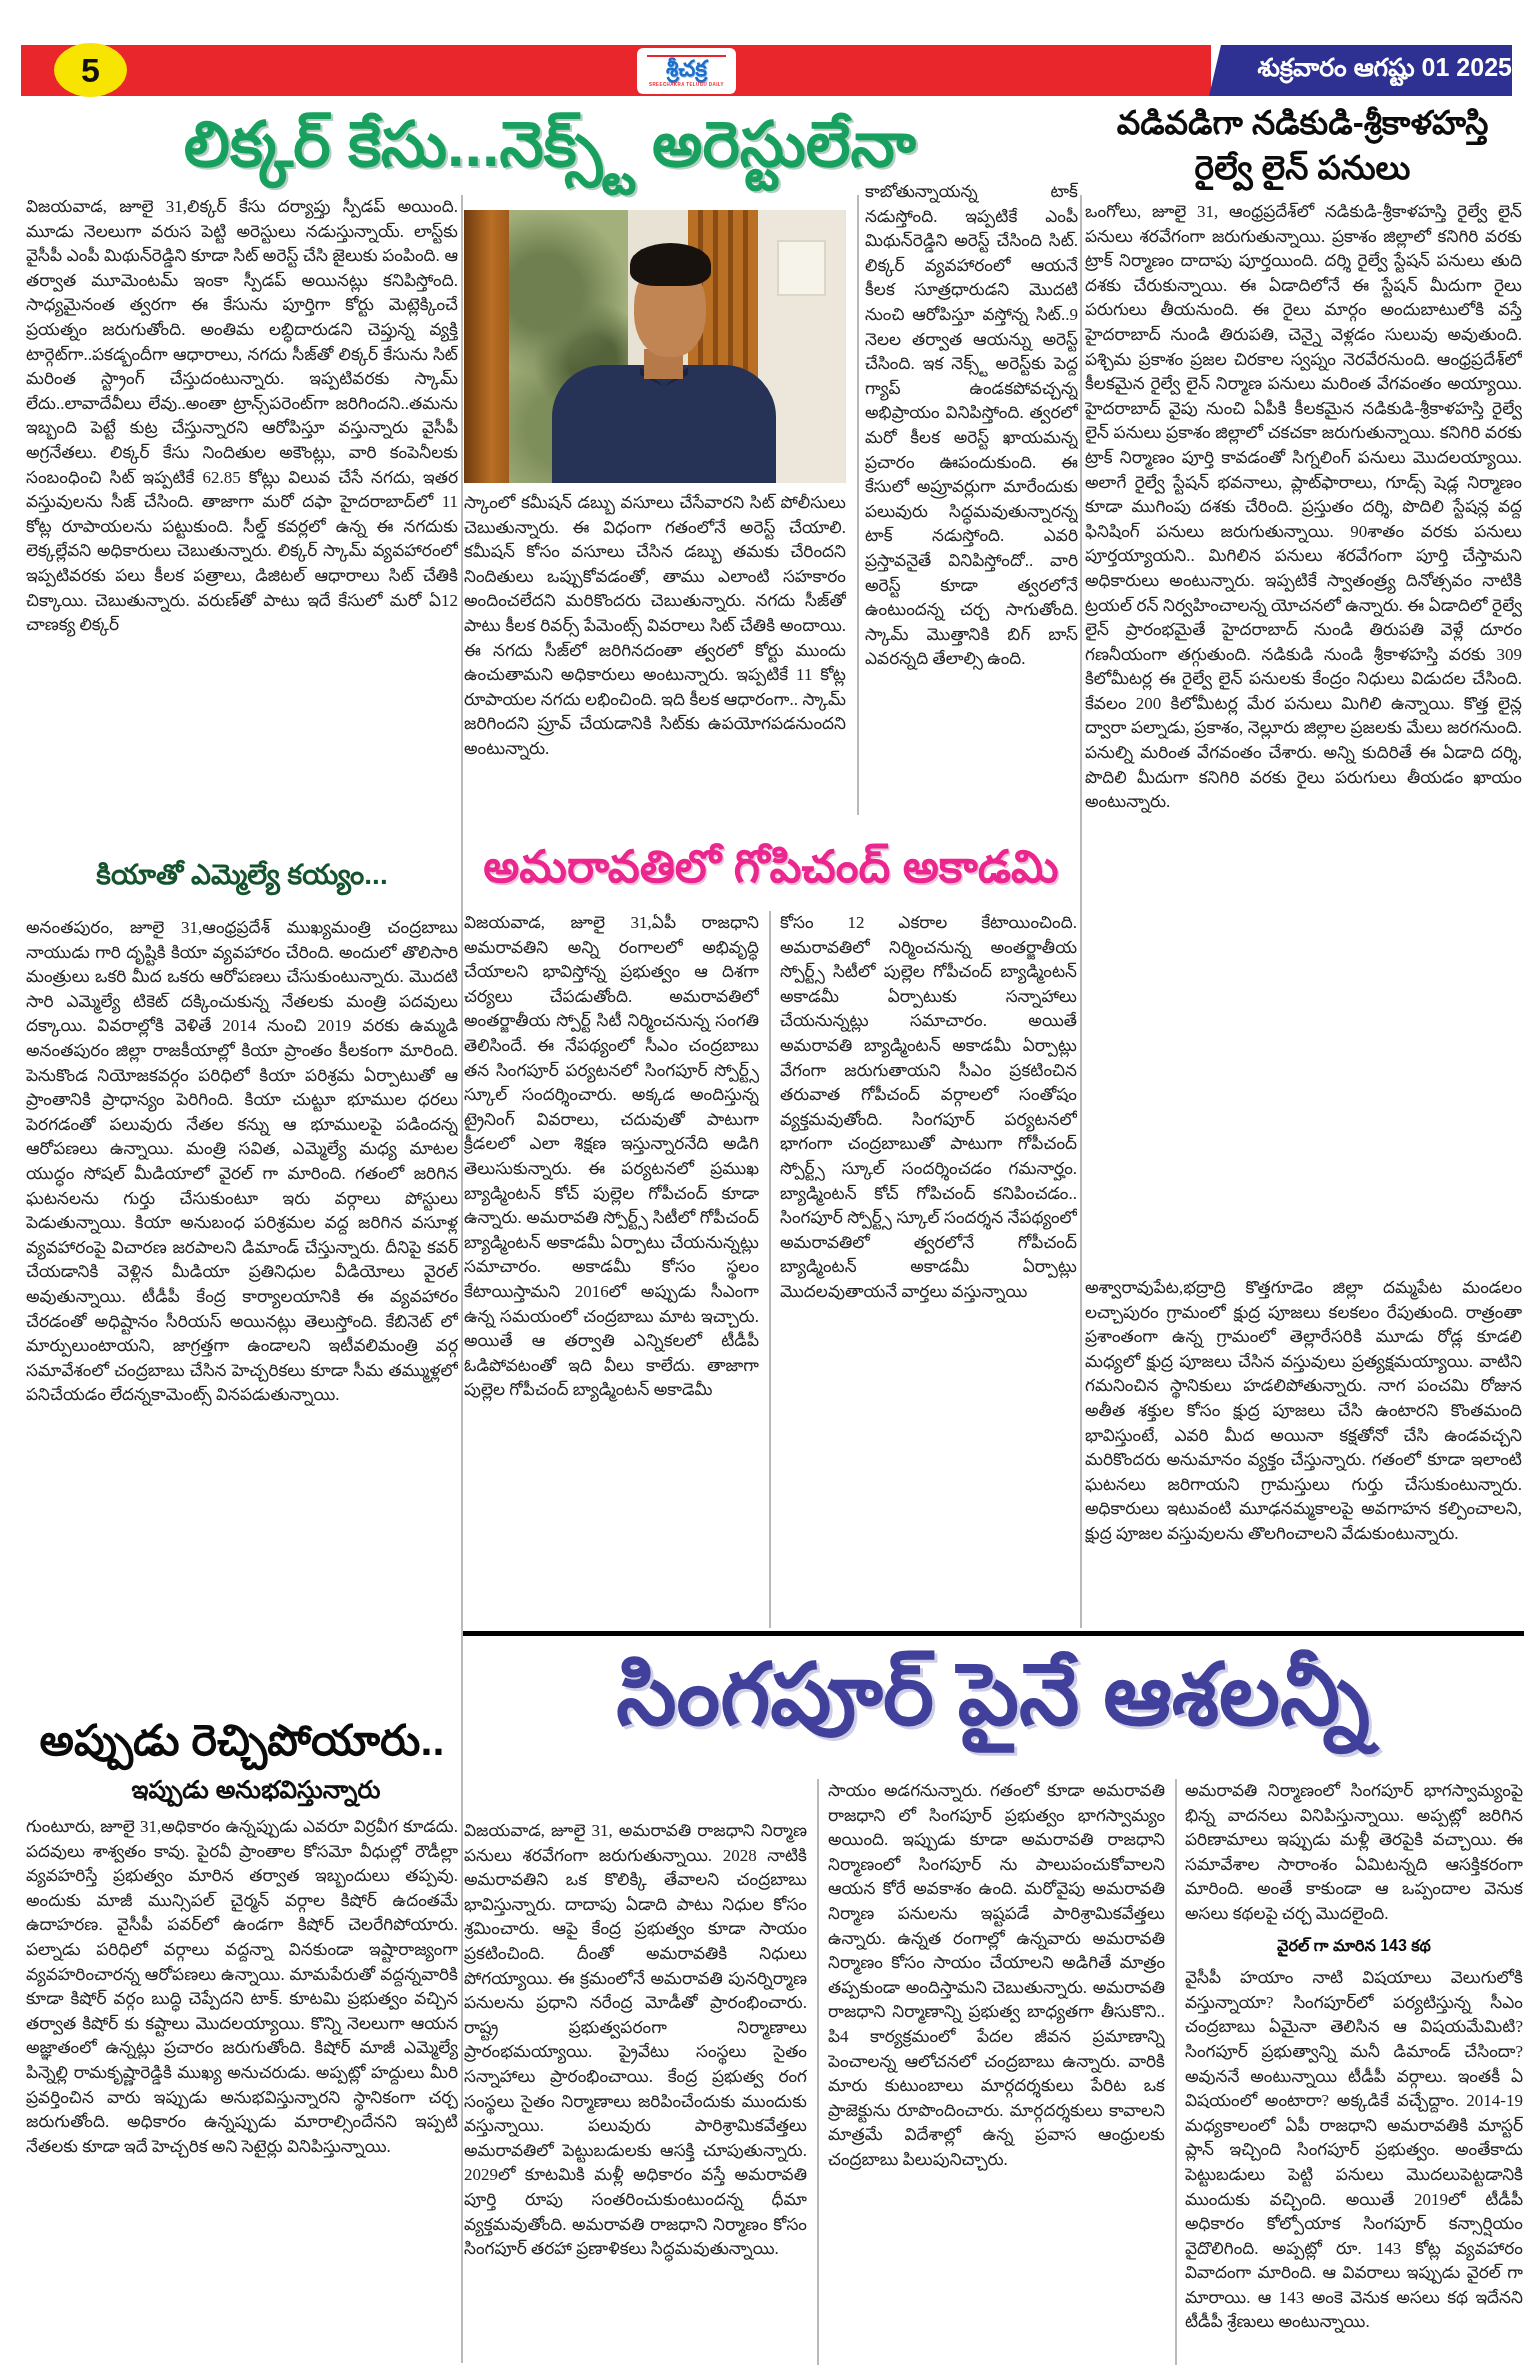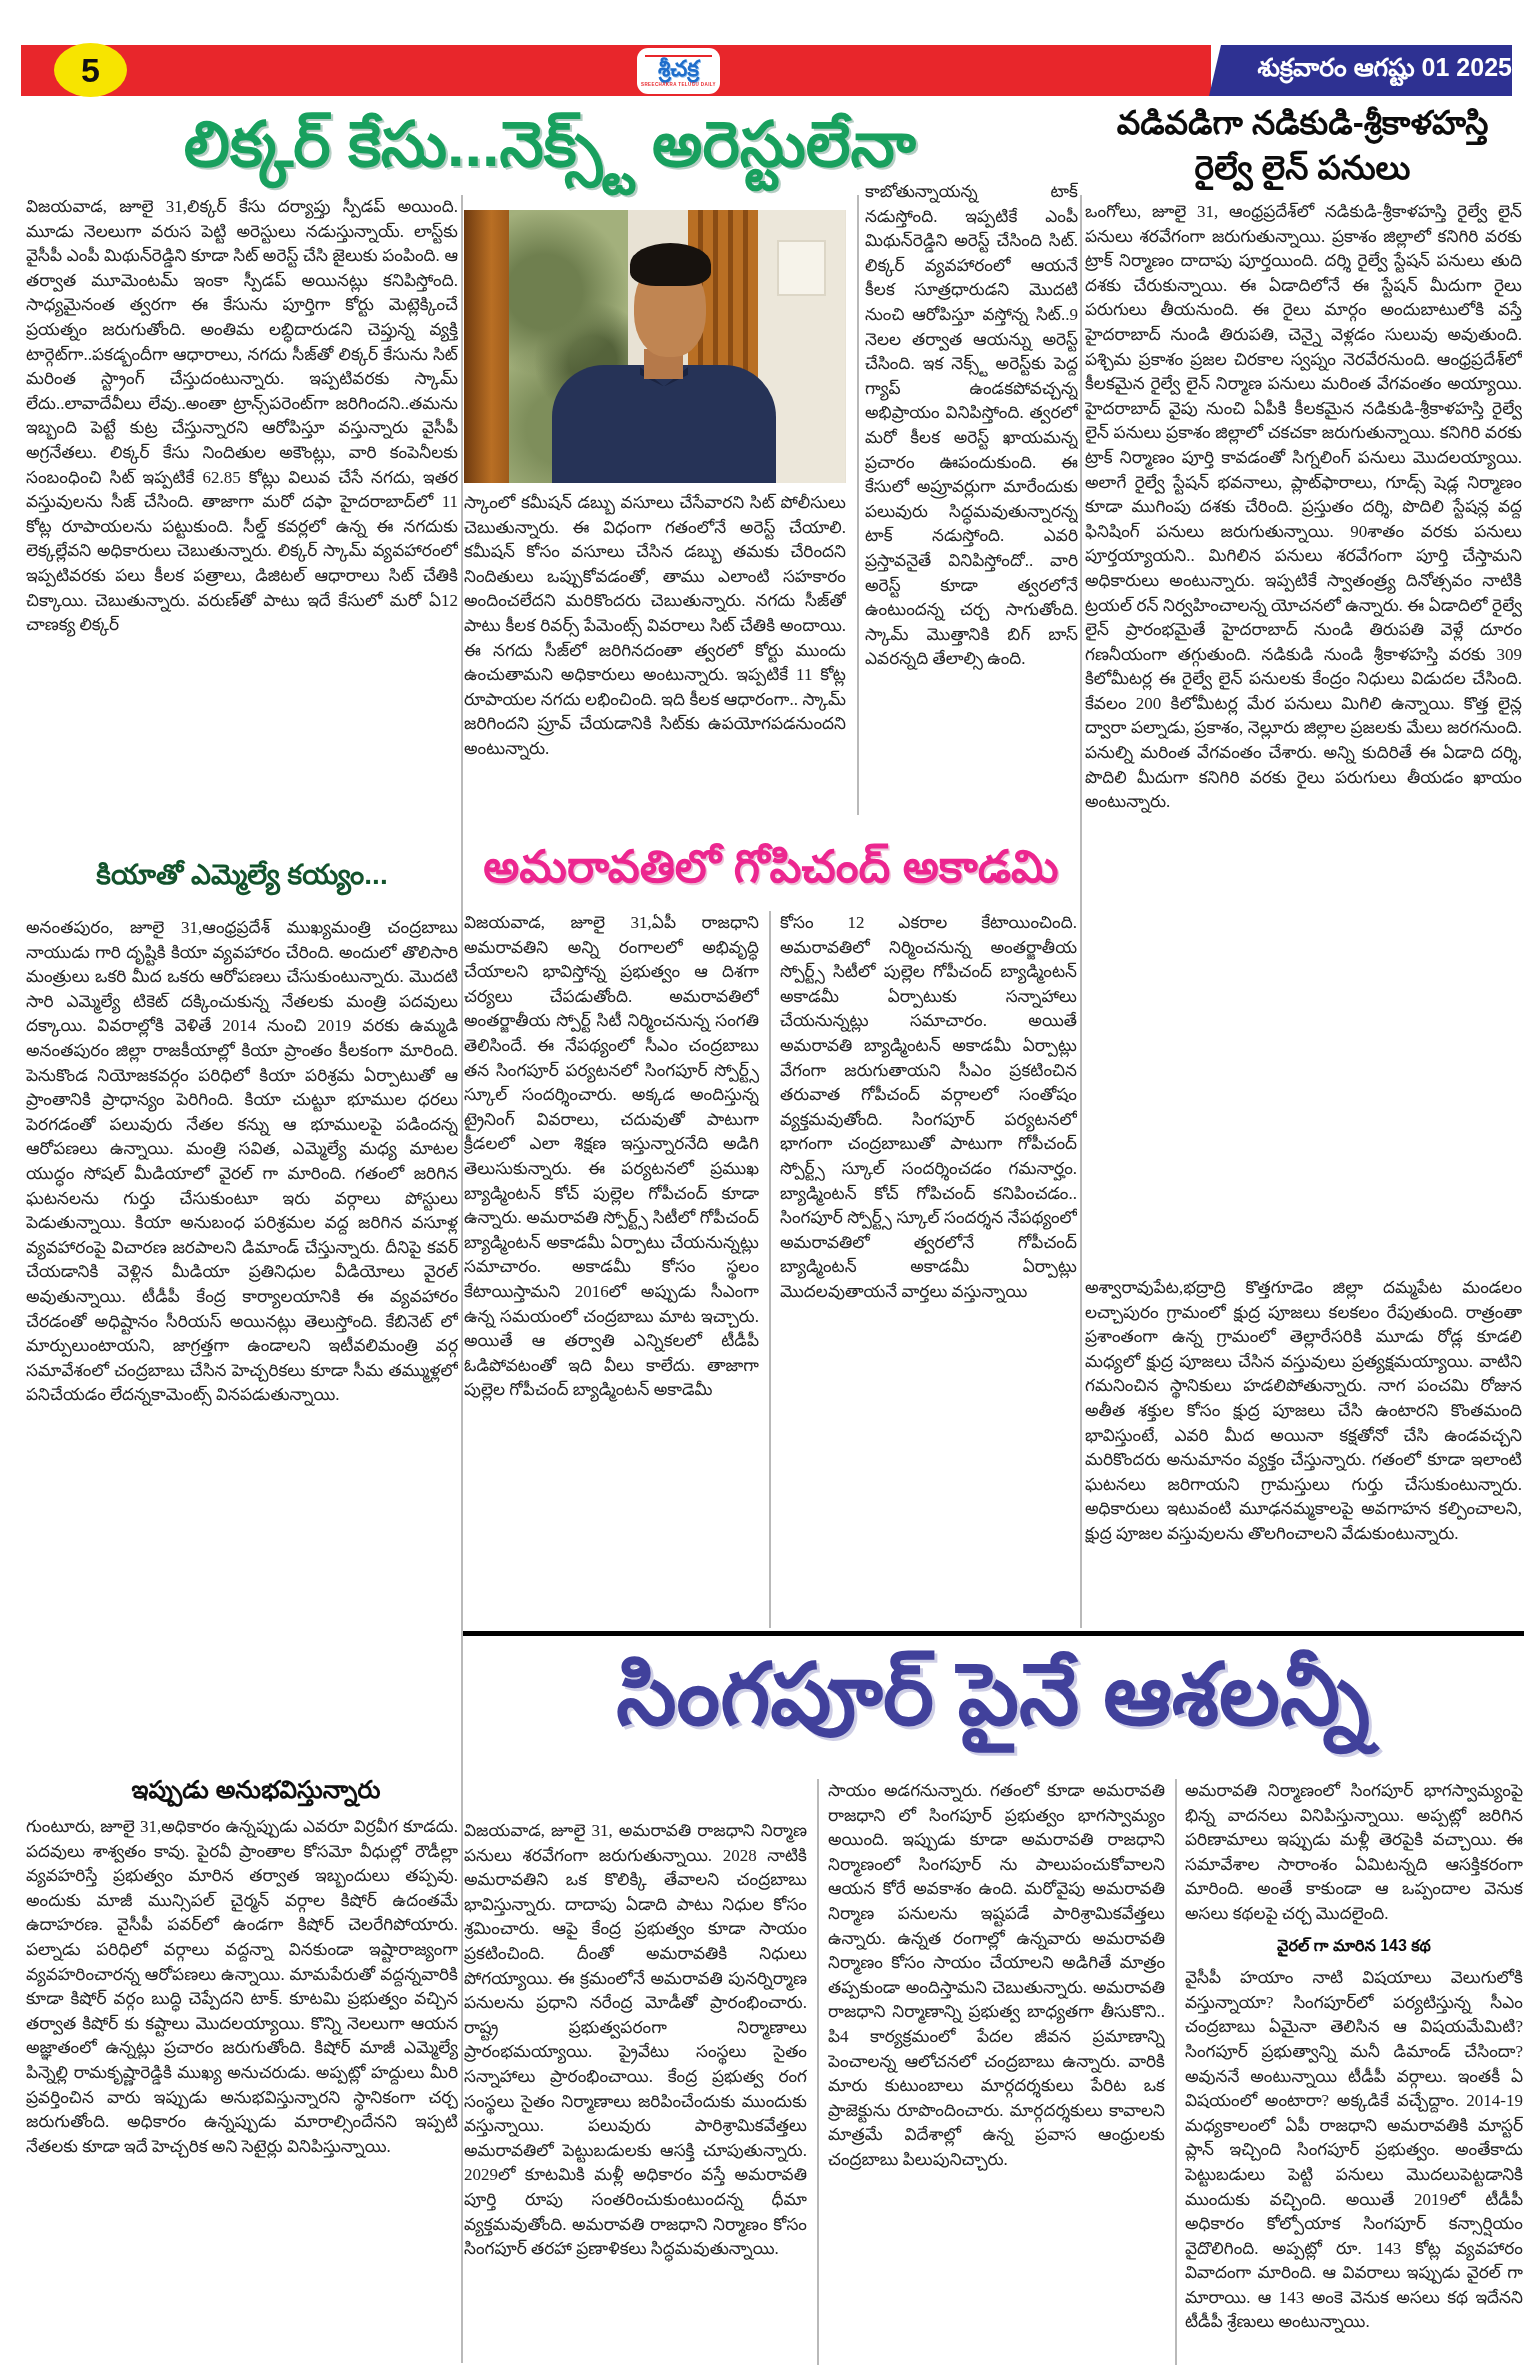--- a/index.html
+++ b/index.html
@@ -3,22 +3,22 @@
 <meta charset="utf-8">
 <style>
   html,body{margin:0;padding:0;background:#ffffff;}
   .page{position:relative;width:1541px;height:2377px;background:#ffffff;overflow:hidden;
         font-family:"Liberation Serif","DejaVu Serif",serif;color:var(--ink,#1a1a1a);}
   
   .redbar{position:absolute;left:21px;top:45px;width:1190px;height:51px;background:var(--red);}
   .pagenum{position:absolute;left:54px;top:43px;width:73px;height:54px;background:var(--yellow);
            border-radius:50%;display:flex;align-items:center;justify-content:center;
            font-family:"Liberation Sans",sans-serif;font-weight:bold;font-size:34px;color:#111;}
-  .masthead{position:absolute;left:637px;top:48px;width:83px;height:46px;background:#ffffff;
-            border-radius:11px;display:flex;flex-direction:column;align-items:center;justify-content:center;}
+  .masthead{position:absolute;left:637px;top:48px;width:99px;height:46px;background:#ffffff;
+            border-radius:6px;display:flex;flex-direction:column;align-items:center;justify-content:center;}
   .masthead .url{width:80%;height:2.2px;background:var(--red);margin-bottom:1.5px;}
   .masthead .name{font-family:"Liberation Sans",sans-serif;font-weight:bold;font-size:22.4px;
                   color:#1f6ecb;line-height:22.4px;text-shadow:0.7px 0.7px 0 #9ec7f0;}
   .masthead .tag{font-family:"Liberation Sans",sans-serif;font-size:4.5px;color:var(--red);
                  font-weight:bold;letter-spacing:0.4px;margin-top:1.5px;}
   .datebox{position:absolute;left:1209px;top:45px;width:303px;height:51px;background:var(--blue);
            clip-path:polygon(12px 0,100% 0,100% 100%,0 100%);
            display:flex;align-items:center;justify-content:flex-end;}
   .datebox span{color:#ffffff;font-family:"Liberation Sans",sans-serif;font-weight:bold;font-size:25px;}
   
@@ -136,20 +136,21 @@
 
   <div class="hl-kia">కియాతో ఎమ్మెల్యే కయ్యం...</div>
   <div class="col c-kia">అనంతపురం, జూలై 31,ఆంధ్రప్రదేశ్ ముఖ్యమంత్రి చంద్రబాబు నాయుడు గారి దృష్టికి కియా వ్యవహారం చేరింది. అందులో తొలిసారి మంత్రులు ఒకరి మీద ఒకరు ఆరోపణలు చేసుకుంటున్నారు. మొదటి సారి ఎమ్మెల్యే టికెట్ దక్కించుకున్న నేతలకు మంత్రి పదవులు దక్కాయి. వివరాల్లోకి వెళితే 2014 నుంచి 2019 వరకు ఉమ్మడి అనంతపురం జిల్లా రాజకీయాల్లో కియా ప్రాంతం కీలకంగా మారింది. పెనుకొండ నియోజకవర్గం పరిధిలో కియా పరిశ్రమ ఏర్పాటుతో ఆ ప్రాంతానికి ప్రాధాన్యం పెరిగింది. కియా చుట్టూ భూముల ధరలు పెరగడంతో పలువురు నేతల కన్ను ఆ భూములపై పడిందన్న ఆరోపణలు ఉన్నాయి. మంత్రి సవిత, ఎమ్మెల్యే మధ్య మాటల యుద్ధం సోషల్ మీడియాలో వైరల్ గా మారింది. గతంలో జరిగిన ఘటనలను గుర్తు చేసుకుంటూ ఇరు వర్గాలు పోస్టులు పెడుతున్నాయి. కియా అనుబంధ పరిశ్రమల వద్ద జరిగిన వసూళ్ల వ్యవహారంపై విచారణ జరపాలని డిమాండ్ చేస్తున్నారు. దీనిపై కవర్ చేయడానికి వెళ్లిన మీడియా ప్రతినిధుల వీడియోలు వైరల్ అవుతున్నాయి. టీడీపీ కేంద్ర కార్యాలయానికి ఈ వ్యవహారం చేరడంతో అధిష్టానం సీరియస్ అయినట్లు తెలుస్తోంది. కేబినెట్ లో మార్పులుంటాయని, జాగ్రత్తగా ఉండాలని ఇటీవలిమంత్రి వర్గ సమావేశంలో చంద్రబాబు చేసిన హెచ్చరికలు కూడా సీమ తమ్ముళ్లలో పనిచేయడం లేదన్నకామెంట్స్ వినపడుతున్నాయి.</div>
 
   <div class="hl-gopichand">అమరావతిలో గోపిచంద్ అకాడమి</div>
   <div class="col c-gop1">విజయవాడ, జూలై 31,ఏపీ రాజధాని అమరావతిని అన్ని రంగాలలో అభివృద్ధి చేయాలని భావిస్తోన్న ప్రభుత్వం ఆ దిశగా చర్యలు చేపడుతోంది. అమరావతిలో అంతర్జాతీయ స్పోర్ట్ సిటీ నిర్మించనున్న సంగతి తెలిసిందే. ఈ నేపథ్యంలో సీఎం చంద్రబాబు తన సింగపూర్ పర్యటనలో సింగపూర్ స్పోర్ట్స్ స్కూల్ సందర్శించారు. అక్కడ అందిస్తున్న ట్రైనింగ్ వివరాలు, చదువుతో పాటుగా క్రీడలలో ఎలా శిక్షణ ఇస్తున్నారనేది అడిగి తెలుసుకున్నారు. ఈ పర్యటనలో ప్రముఖ బ్యాడ్మింటన్ కోచ్ పుల్లెల గోపీచంద్ కూడా ఉన్నారు. అమరావతి స్పోర్ట్స్ సిటీలో గోపీచంద్ బ్యాడ్మింటన్ అకాడమీ ఏర్పాటు చేయనున్నట్లు సమాచారం. అకాడమీ కోసం స్థలం కేటాయిస్తామని 2016లో అప్పుడు సీఎంగా ఉన్న సమయంలో చంద్రబాబు మాట ఇచ్చారు. అయితే ఆ తర్వాతి ఎన్నికలలో టీడీపీ ఓడిపోవటంతో ఇది వీలు కాలేదు. తాజాగా పుల్లెల గోపీచంద్ బ్యాడ్మింటన్ అకాడెమీ</div>
   <div class="col c-gop2">కోసం 12 ఎకరాల కేటాయించింది. అమరావతిలో నిర్మించనున్న అంతర్జాతీయ స్పోర్ట్స్ సిటీలో పుల్లెల గోపీచంద్ బ్యాడ్మింటన్ అకాడమీ ఏర్పాటుకు సన్నాహాలు చేయనున్నట్లు సమాచారం. అయితే అమరావతి బ్యాడ్మింటన్ అకాడమీ ఏర్పాట్లు వేగంగా జరుగుతాయని సీఎం ప్రకటించిన తరువాత గోపీచంద్ వర్గాలలో సంతోషం వ్యక్తమవుతోంది. సింగపూర్ పర్యటనలో భాగంగా చంద్రబాబుతో పాటుగా గోపీచంద్ స్పోర్ట్స్ స్కూల్ సందర్శించడం గమనార్హం. బ్యాడ్మింటన్ కోచ్ గోపిచంద్ కనిపించడం.. సింగపూర్ స్పోర్ట్స్ స్కూల్ సందర్శన నేపథ్యంలో అమరావతిలో త్వరలోనే గోపీచంద్ బ్యాడ్మింటన్ అకాడమీ ఏర్పాట్లు మొదలవుతాయనే వార్తలు వస్తున్నాయి</div>
 
   <div class="col c-kshudra">అశ్వారావుపేట,భద్రాద్రి కొత్తగూడెం జిల్లా దమ్మపేట మండలం లచ్చాపురం గ్రామంలో క్షుద్ర పూజలు కలకలం రేపుతుంది. రాత్రంతా ప్రశాంతంగా ఉన్న గ్రామంలో తెల్లారేసరికి మూడు రోడ్ల కూడలి మధ్యలో క్షుద్ర పూజలు చేసిన వస్తువులు ప్రత్యక్షమయ్యాయి. వాటిని గమనించిన స్థానికులు హడలిపోతున్నారు. నాగ పంచమి రోజున అతీత శక్తుల కోసం క్షుద్ర పూజలు చేసి ఉంటారని కొంతమంది భావిస్తుంటే, ఎవరి మీద అయినా కక్షతోనో చేసి ఉండవచ్చని మరికొందరు అనుమానం వ్యక్తం చేస్తున్నారు. గతంలో కూడా ఇలాంటి ఘటనలు జరిగాయని గ్రామస్తులు గుర్తు చేసుకుంటున్నారు. అధికారులు ఇటువంటి మూఢనమ్మకాలపై అవగాహన కల్పించాలని, క్షుద్ర పూజల వస్తువులను తొలగించాలని వేడుకుంటున్నారు.</div>
 
+  <div class="hl-appudu">అప్పుడు రెచ్చిపోయారు..</div>
   <div class="sub-appudu">ఇప్పుడు అనుభవిస్తున్నారు</div>
   <div class="col c-appudu">గుంటూరు, జూలై 31,అధికారం ఉన్నప్పుడు ఎవరూ విర్రవీగ కూడదు. పదవులు శాశ్వతం కావు. పైరవీ ప్రాంతాల కోసమో వీధుల్లో రౌడీల్లా వ్యవహరిస్తే ప్రభుత్వం మారిన తర్వాత ఇబ్బందులు తప్పవు. అందుకు మాజీ మున్సిపల్ చైర్మన్ వర్గాల కిషోర్ ఉదంతమే ఉదాహరణ. వైసీపీ పవర్‌లో ఉండగా కిషోర్ చెలరేగిపోయారు. పల్నాడు పరిధిలో వర్గాలు వద్దన్నా వినకుండా ఇష్టారాజ్యంగా వ్యవహరించారన్న ఆరోపణలు ఉన్నాయి. మామపేరుతో వద్దన్నవారికి కూడా కిషోర్ వర్గం బుద్ధి చెప్పేదని టాక్. కూటమి ప్రభుత్వం వచ్చిన తర్వాత కిషోర్ కు కష్టాలు మొదలయ్యాయి. కొన్ని నెలలుగా ఆయన అజ్ఞాతంలో ఉన్నట్లు ప్రచారం జరుగుతోంది. కిషోర్ మాజీ ఎమ్మెల్యే పిన్నెల్లి రామకృష్ణారెడ్డికి ముఖ్య అనుచరుడు. అప్పట్లో హద్దులు మీరి ప్రవర్తించిన వారు ఇప్పుడు అనుభవిస్తున్నారని స్థానికంగా చర్చ జరుగుతోంది. అధికారం ఉన్నప్పుడు మారాల్సిందేనని ఇప్పటి నేతలకు కూడా ఇదే హెచ్చరిక అని సెటైర్లు వినిపిస్తున్నాయి.</div>
 
   <div class="hrule-heavy"></div>
   <div class="hl-singapore">సింగపూర్ పైనే ఆశలన్నీ</div>
   <div class="col c-sing1">విజయవాడ, జూలై 31, అమరావతి రాజధాని నిర్మాణ పనులు శరవేగంగా జరుగుతున్నాయి. 2028 నాటికి అమరావతిని ఒక కొలిక్కి తేవాలని చంద్రబాబు భావిస్తున్నారు. దాదాపు ఏడాది పాటు నిధుల కోసం శ్రమించారు. ఆపై కేంద్ర ప్రభుత్వం కూడా సాయం ప్రకటించింది. దీంతో అమరావతికి నిధులు పోగయ్యాయి. ఈ క్రమంలోనే అమరావతి పునర్నిర్మాణ పనులను ప్రధాని నరేంద్ర మోడీతో ప్రారంభించారు. రాష్ట్ర ప్రభుత్వపరంగా నిర్మాణాలు ప్రారంభమయ్యాయి. ప్రైవేటు సంస్థలు సైతం సన్నాహాలు ప్రారంభించాయి. కేంద్ర ప్రభుత్వ రంగ సంస్థలు సైతం నిర్మాణాలు జరిపించేందుకు ముందుకు వస్తున్నాయి. పలువురు పారిశ్రామికవేత్తలు అమరావతిలో పెట్టుబడులకు ఆసక్తి చూపుతున్నారు. 2029లో కూటమికి మళ్లీ అధికారం వస్తే అమరావతి పూర్తి రూపు సంతరించుకుంటుందన్న ధీమా వ్యక్తమవుతోంది. అమరావతి రాజధాని నిర్మాణం కోసం సింగపూర్ తరహా ప్రణాళికలు సిద్ధమవుతున్నాయి.</div>
   <div class="col c-sing2">సాయం అడగనున్నారు. గతంలో కూడా అమరావతి రాజధాని లో సింగపూర్ ప్రభుత్వం భాగస్వామ్యం అయింది. ఇప్పుడు కూడా అమరావతి రాజధాని నిర్మాణంలో సింగపూర్ ను పాలుపంచుకోవాలని ఆయన కోరే అవకాశం ఉంది. మరోవైపు అమరావతి నిర్మాణ పనులను ఇష్టపడే పారిశ్రామికవేత్తలు ఉన్నారు. ఉన్నత రంగాల్లో ఉన్నవారు అమరావతి నిర్మాణం కోసం సాయం చేయాలని అడిగితే మాత్రం తప్పకుండా అందిస్తామని చెబుతున్నారు. అమరావతి రాజధాని నిర్మాణాన్ని ప్రభుత్వ బాధ్యతగా తీసుకొని.. పి4 కార్యక్రమంలో పేదల జీవన ప్రమాణాన్ని పెంచాలన్న ఆలోచనలో చంద్రబాబు ఉన్నారు. వారికి మారు కుటుంబాలు మార్గదర్శకులు పేరిట ఒక ప్రాజెక్టును రూపొందించారు. మార్గదర్శకులు కావాలని మాత్రమే విదేశాల్లో ఉన్న ప్రవాస ఆంధ్రులకు చంద్రబాబు పిలుపునిచ్చారు.</div>
   <div class="col c-sing3">
     <span>అమరావతి నిర్మాణంలో సింగపూర్ భాగస్వామ్యంపై భిన్న వాదనలు వినిపిస్తున్నాయి. అప్పట్లో జరిగిన పరిణామాలు ఇప్పుడు మళ్లీ తెరపైకి వచ్చాయి. ఈ సమావేశాల సారాంశం ఏమిటన్నది ఆసక్తికరంగా మారింది. అంతే కాకుండా ఆ ఒప్పందాల వెనుక అసలు కథలపై చర్చ మొదలైంది.</span>
     <div class="subhead-inline">వైరల్ గా మారిన 143 కథ</div>

